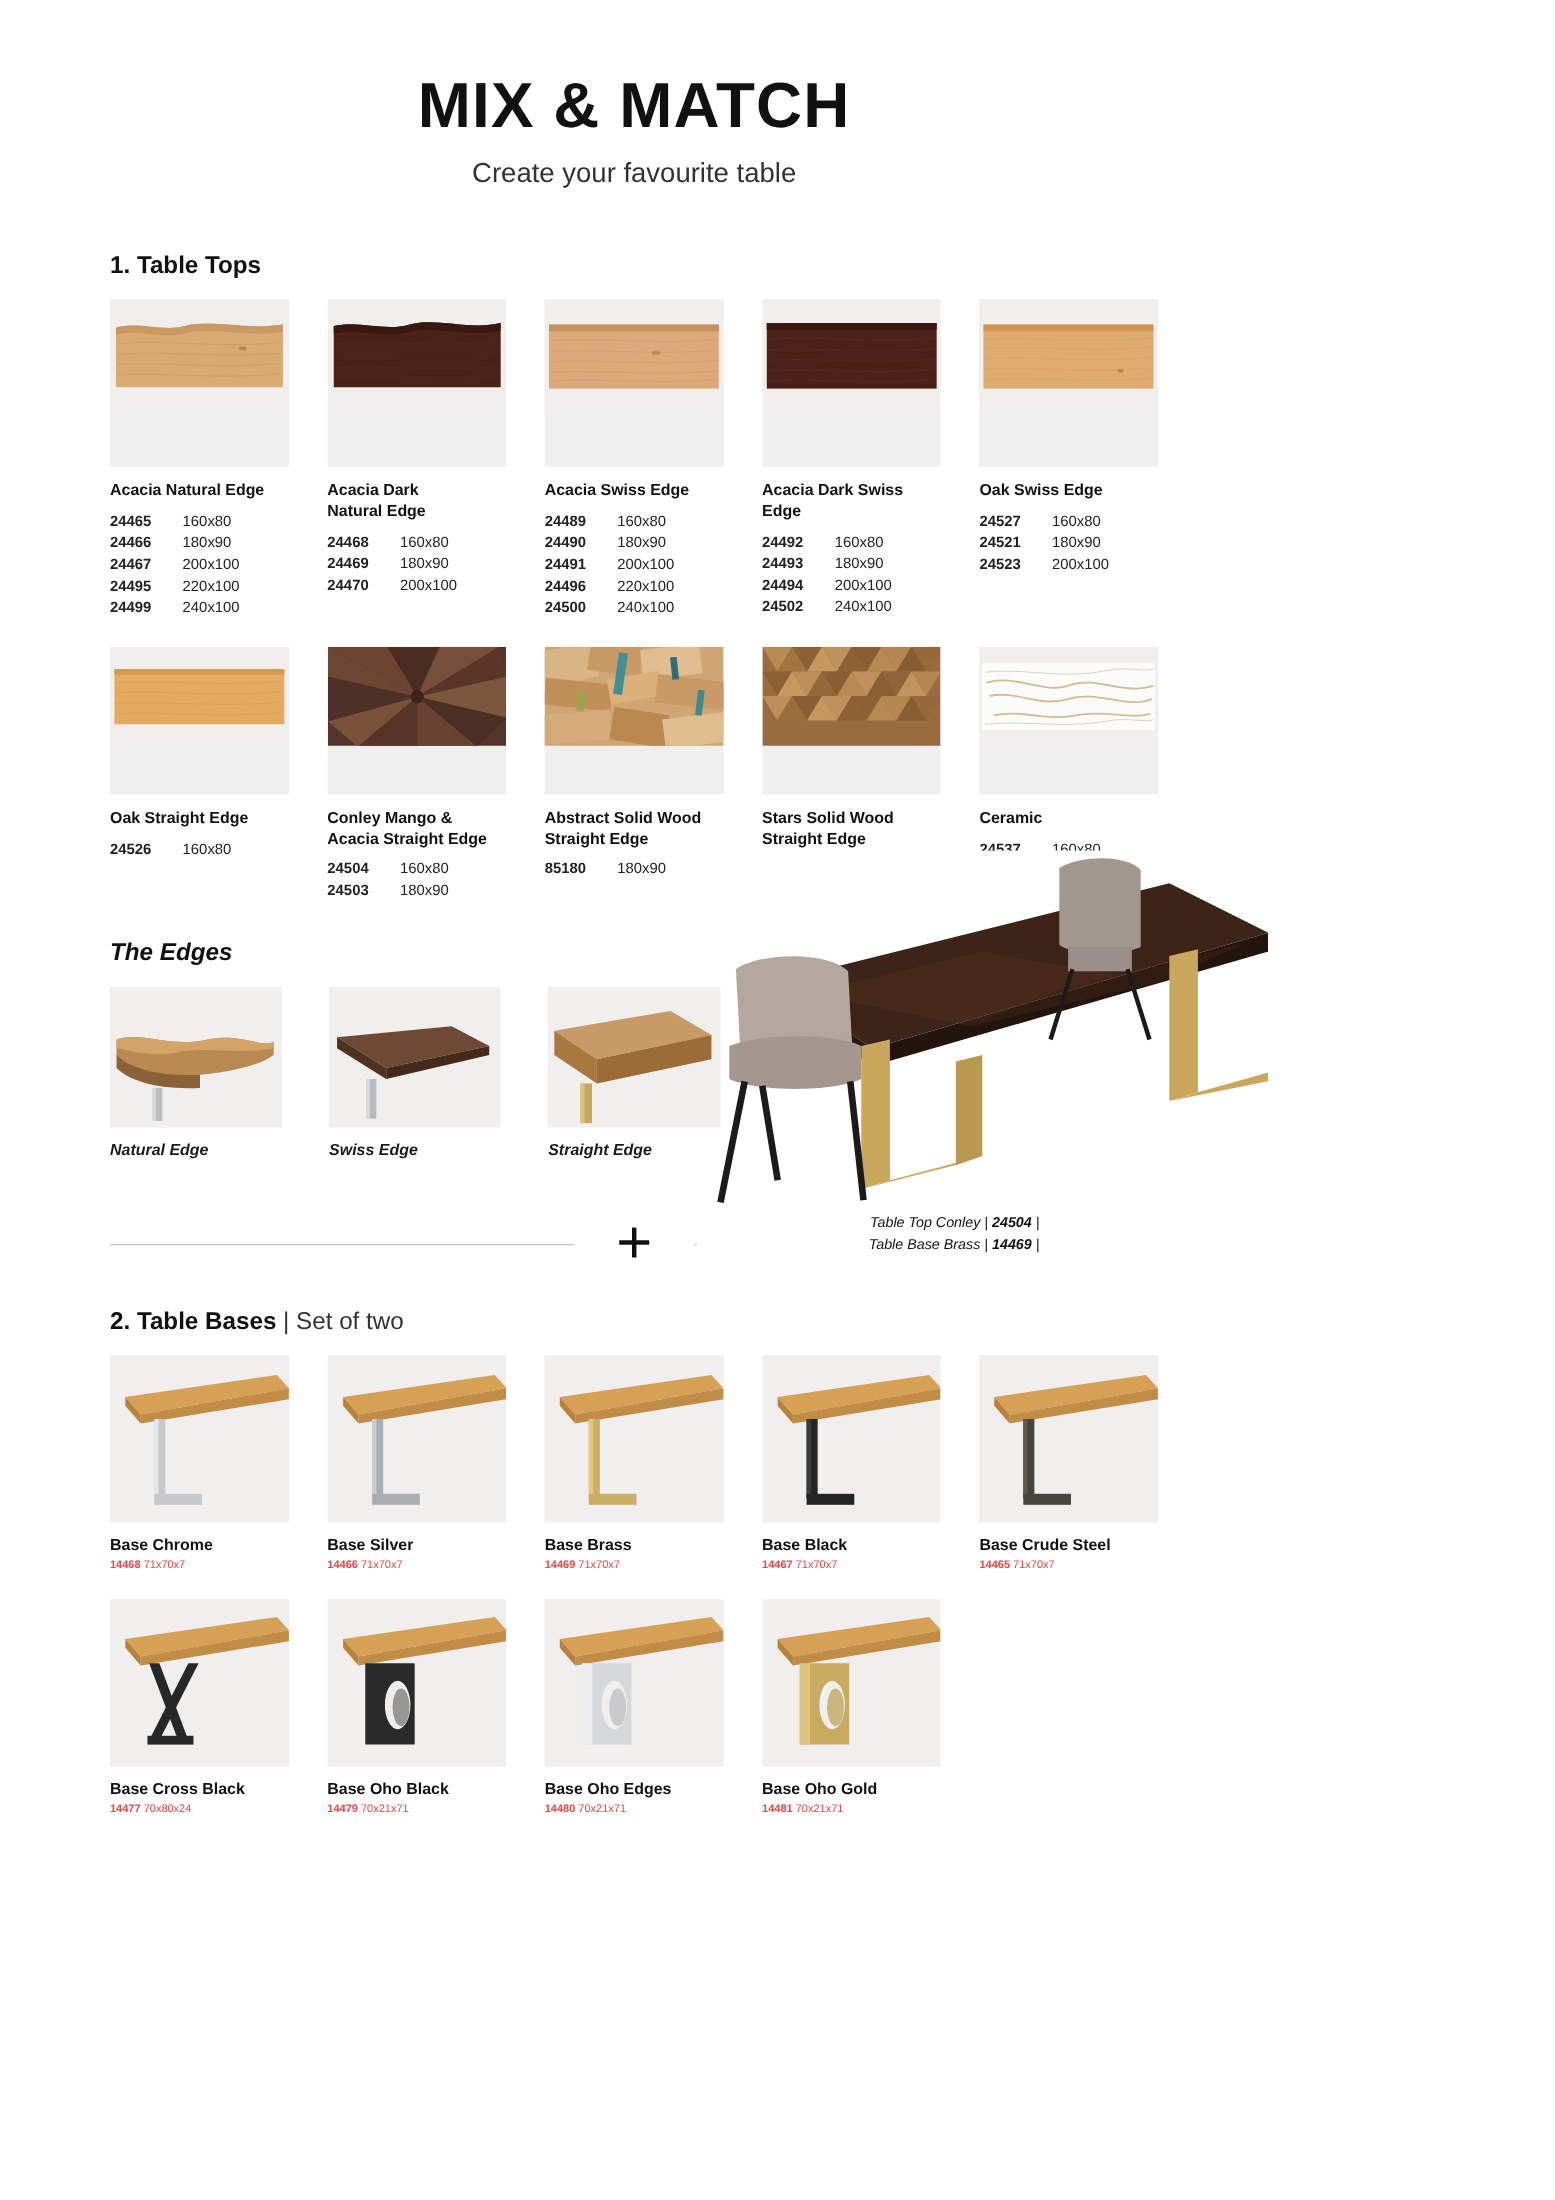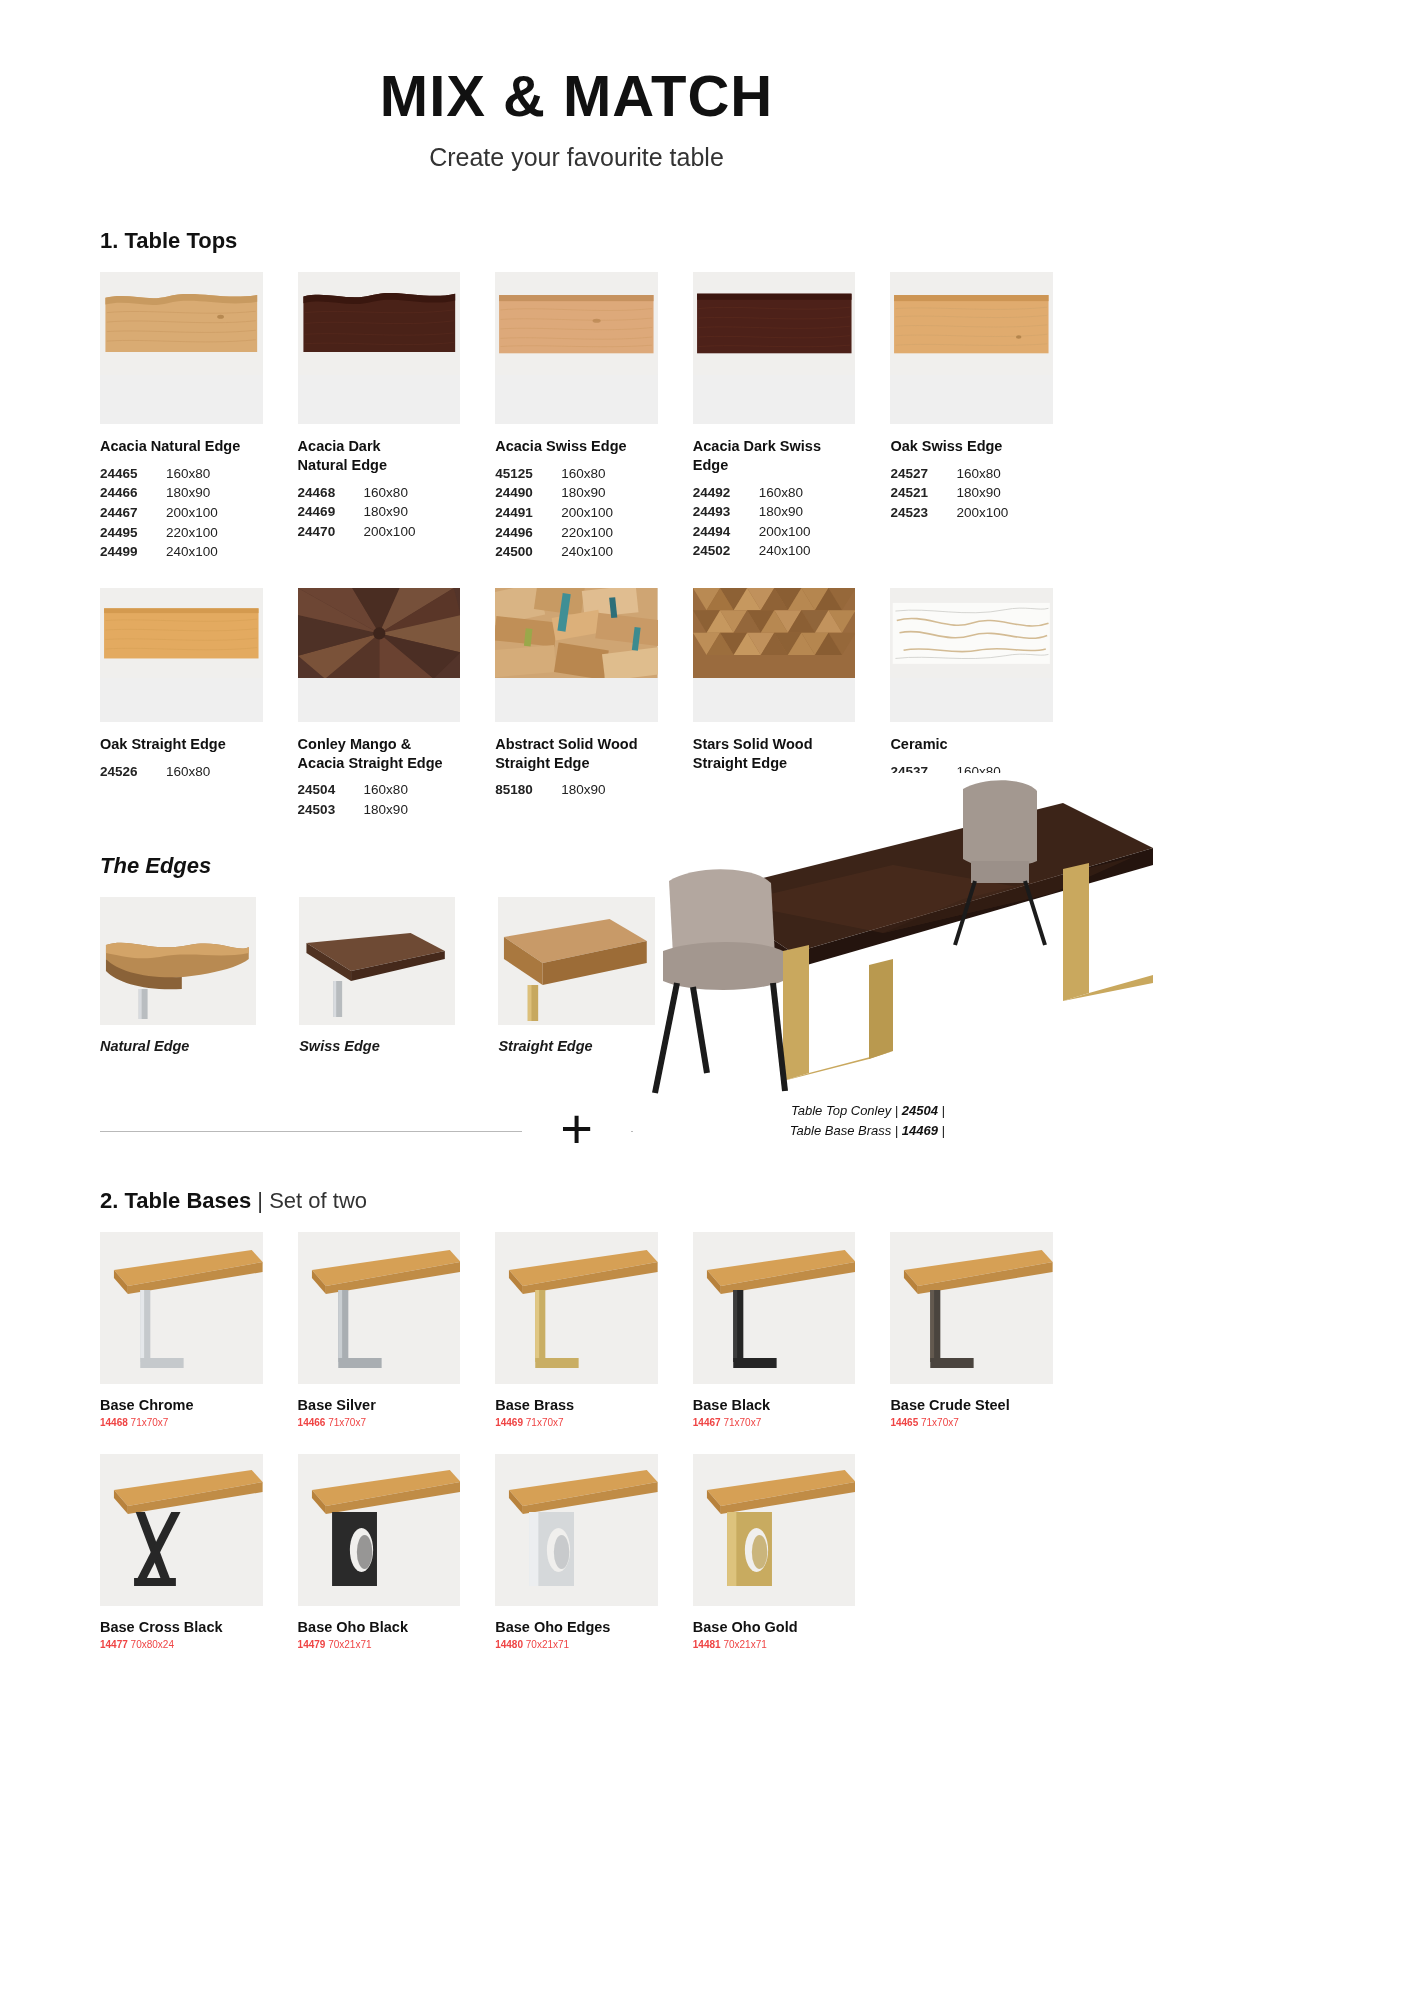--- a/index.html
+++ b/index.html
@@ -246,21 +246,21 @@
               <path d="M8 84 C70 80,150 90,232 82" fill="none"></path>
               <path d="M8 98 C70 94,150 104,232 96" fill="none"></path>
               <path d="M8 110 C70 106,150 114,232 108" fill="none"></path>
             </g>
             <ellipse cx="150" cy="72" rx="6" ry="3" fill="#b07f47" opacity="0.6"></ellipse>
           </svg>
         </div>
         <div class="name">Acacia Swiss Edge</div>
         <div class="codes">
           <div class="code-row">
-              <span class="sku">45125</span>
+              <span class="sku">24489</span>
               <span class="dim">160x80</span>
             </div>
           <div class="code-row">
               <span class="sku">24490</span>
               <span class="dim">180x90</span>
             </div>
           <div class="code-row">
               <span class="sku">24491</span>
               <span class="dim">200x100</span>
             </div>

